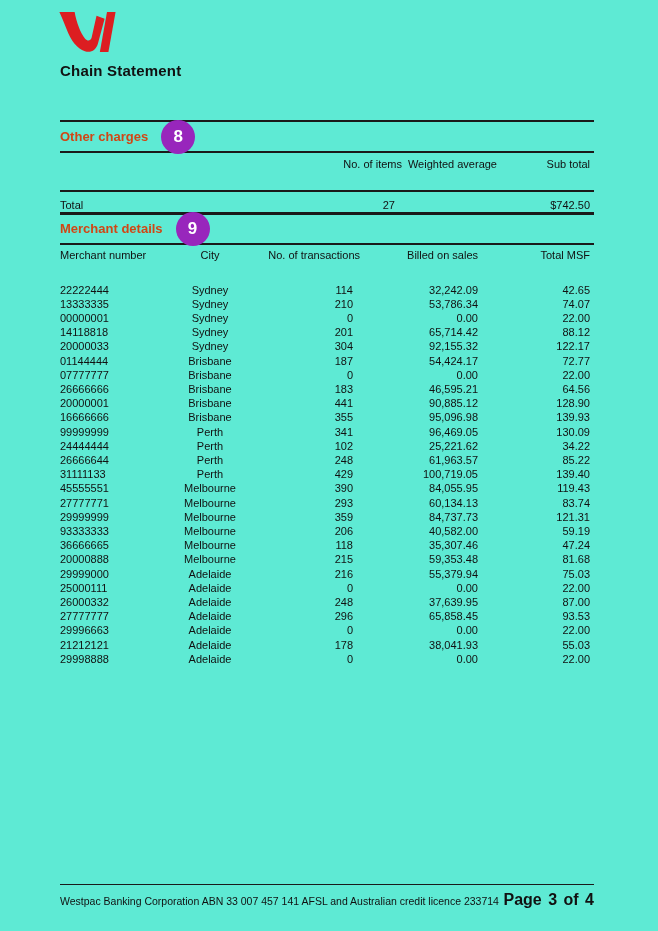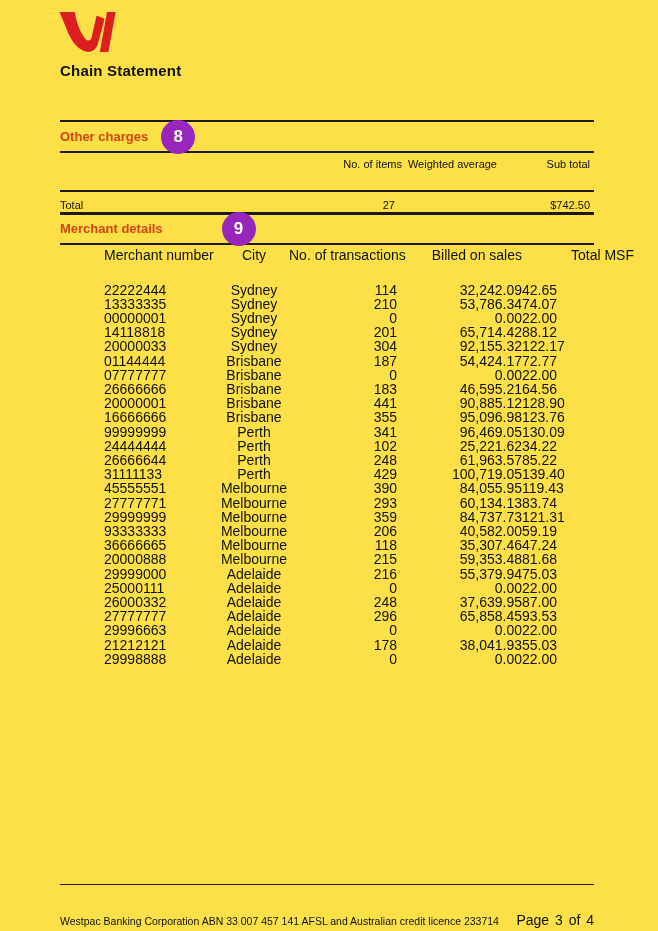--- a/index.html
+++ b/index.html
@@ -2,41 +2,41 @@
 <html><head>
 <meta charset="utf-8">
 <style>
   * { margin:0; padding:0; box-sizing:border-box; }
   html,body { background:#ffffff; }
   body {
     width:658px; height:931px; position:relative; overflow:hidden;
     font-family:"Liberation Sans","DejaVu Sans",sans-serif;
     color:#111111;
   }
-  .page { position:absolute; inset:0; background:#fde047; }
+  .page { position:absolute; inset:0; background:#5eead4; }
 
   
   .logo { position:absolute; left:58px; top:12px; width:58px; height:40px; }
   .doc-title { position:absolute; left:60px; top:62px; font-size:15px; font-weight:bold; letter-spacing:0.2px; }
 
   
   .rule  { background:#1a1a1a; height:2px; width:100%; }
   .rule-thick { height:2.5px; }
   .rule-thin  { height:1px; }
 
   
   .section { position:absolute; left:60px; width:534px; }
   .sec-other    { top:120px; }
   .sec-merchant { top:212px; }
   .sec-footer   { top:884px; }
 
   
   .heading-row { display:flex; align-items:center; }
   .sec-other .heading-row    { height:29px; }
-  .sec-merchant .heading-row { height:28px;gap:46px; }
+  .sec-merchant .heading-row { height:28px; }
   .section-heading { font-size:13px; font-weight:bold; color:#d14615; }
   .badge {
     width:34px; height:34px; border-radius:50%;
     background:#9826bc; color:#ffffff;
     font-size:17px; font-weight:bold;
     display:flex; align-items:center; justify-content:center;
     margin-left:13px; margin-top:-4px; margin-bottom:-4px;
     position:relative; z-index:3;
   }
 
@@ -45,38 +45,38 @@
   .oc-header { padding-top:5px; height:17px; line-height:12px; }
   .oc-total  { padding-top:7px; height:20px; }
   .oc-rule-mid { margin-top:20px; }
   .cell { white-space:nowrap; }
   .ta-l { text-align:left; }
   .ta-r { text-align:right; }
   .pr4 { padding-right:4px; }
   .pr7 { padding-right:7px; }
 
   
-  .md-grid { display:grid; grid-template-columns:115px 70px 115px 118px 116px; font-size:14px;margin-left:44px; }
+  .md-grid { display:grid; grid-template-columns:115px 70px 115px 118px 116px; font-size:11px; }
   .md-header { padding-top:4px; height:17px; line-height:12px; }
   .md-header .c2 { text-align:center; }
   .md-header .c3, .md-header .c4 { text-align:right; }
   .md-header .c5 { text-align:right; padding-right:4px; }
   .md-body { margin-top:21px; }
   .md-row { line-height:14.2px; }
   .md-row .c1 { text-align:left; }
   .md-row .c2 { text-align:center; }
   .md-row .c3 { text-align:right; padding-right:7px; }
   .md-row .c4 { text-align:right; }
-  .md-row .c5 { text-align:left; padding-right:4px; }
+  .md-row .c5 { text-align:right; padding-right:4px; }
 
   
   .footer-line { margin-bottom:6px; }
   .footer-row { display:flex; justify-content:space-between; align-items:baseline; }
   .footer-legal { font-size:10.5px; }
-  .footer-page  { font-size:14px; font-weight:normal; word-spacing:2px;margin-top:21px; }
+  .footer-page  { font-size:16px; font-weight:bold; word-spacing:2px; }
 </style>
 </head>
 <body>
 
 <div class="page">
 
   <div class="logo">
     <svg width="58" height="40" viewBox="0 0 60 42" xmlns="http://www.w3.org/2000/svg">
       <path fill="#dc1e21" d="M1,0 H17 C19,11 23,22 28,28 C30.5,30.8 33.6,30.6 34.8,27 L40,4 L48.5,7 L41.5,33 C39.5,40 34,43.2 27.8,41.2 C19.5,38.5 13,29.5 8.6,18 C6,11.5 3,4.5 1,0 Z"></path>
       <path fill="#dc1e21" d="M51,0 H60 L52.5,42 H43.5 Z"></path>
@@ -188,21 +188,21 @@
           <div class="cell c2">Brisbane</div>
           <div class="cell c3">441</div>
           <div class="cell c4">90,885.12</div>
           <div class="cell c5">128.90</div>
         </div>
         <div class="md-grid md-row">
           <div class="cell c1">16666666</div>
           <div class="cell c2">Brisbane</div>
           <div class="cell c3">355</div>
           <div class="cell c4">95,096.98</div>
-          <div class="cell c5">123.76</div>
+          <div class="cell c5">139.93</div>
         </div>
         <div class="md-grid md-row">
           <div class="cell c1">99999999</div>
           <div class="cell c2">Perth</div>
           <div class="cell c3">341</div>
           <div class="cell c4">96,469.05</div>
           <div class="cell c5">130.09</div>
         </div>
         <div class="md-grid md-row">
           <div class="cell c1">24444444</div>

